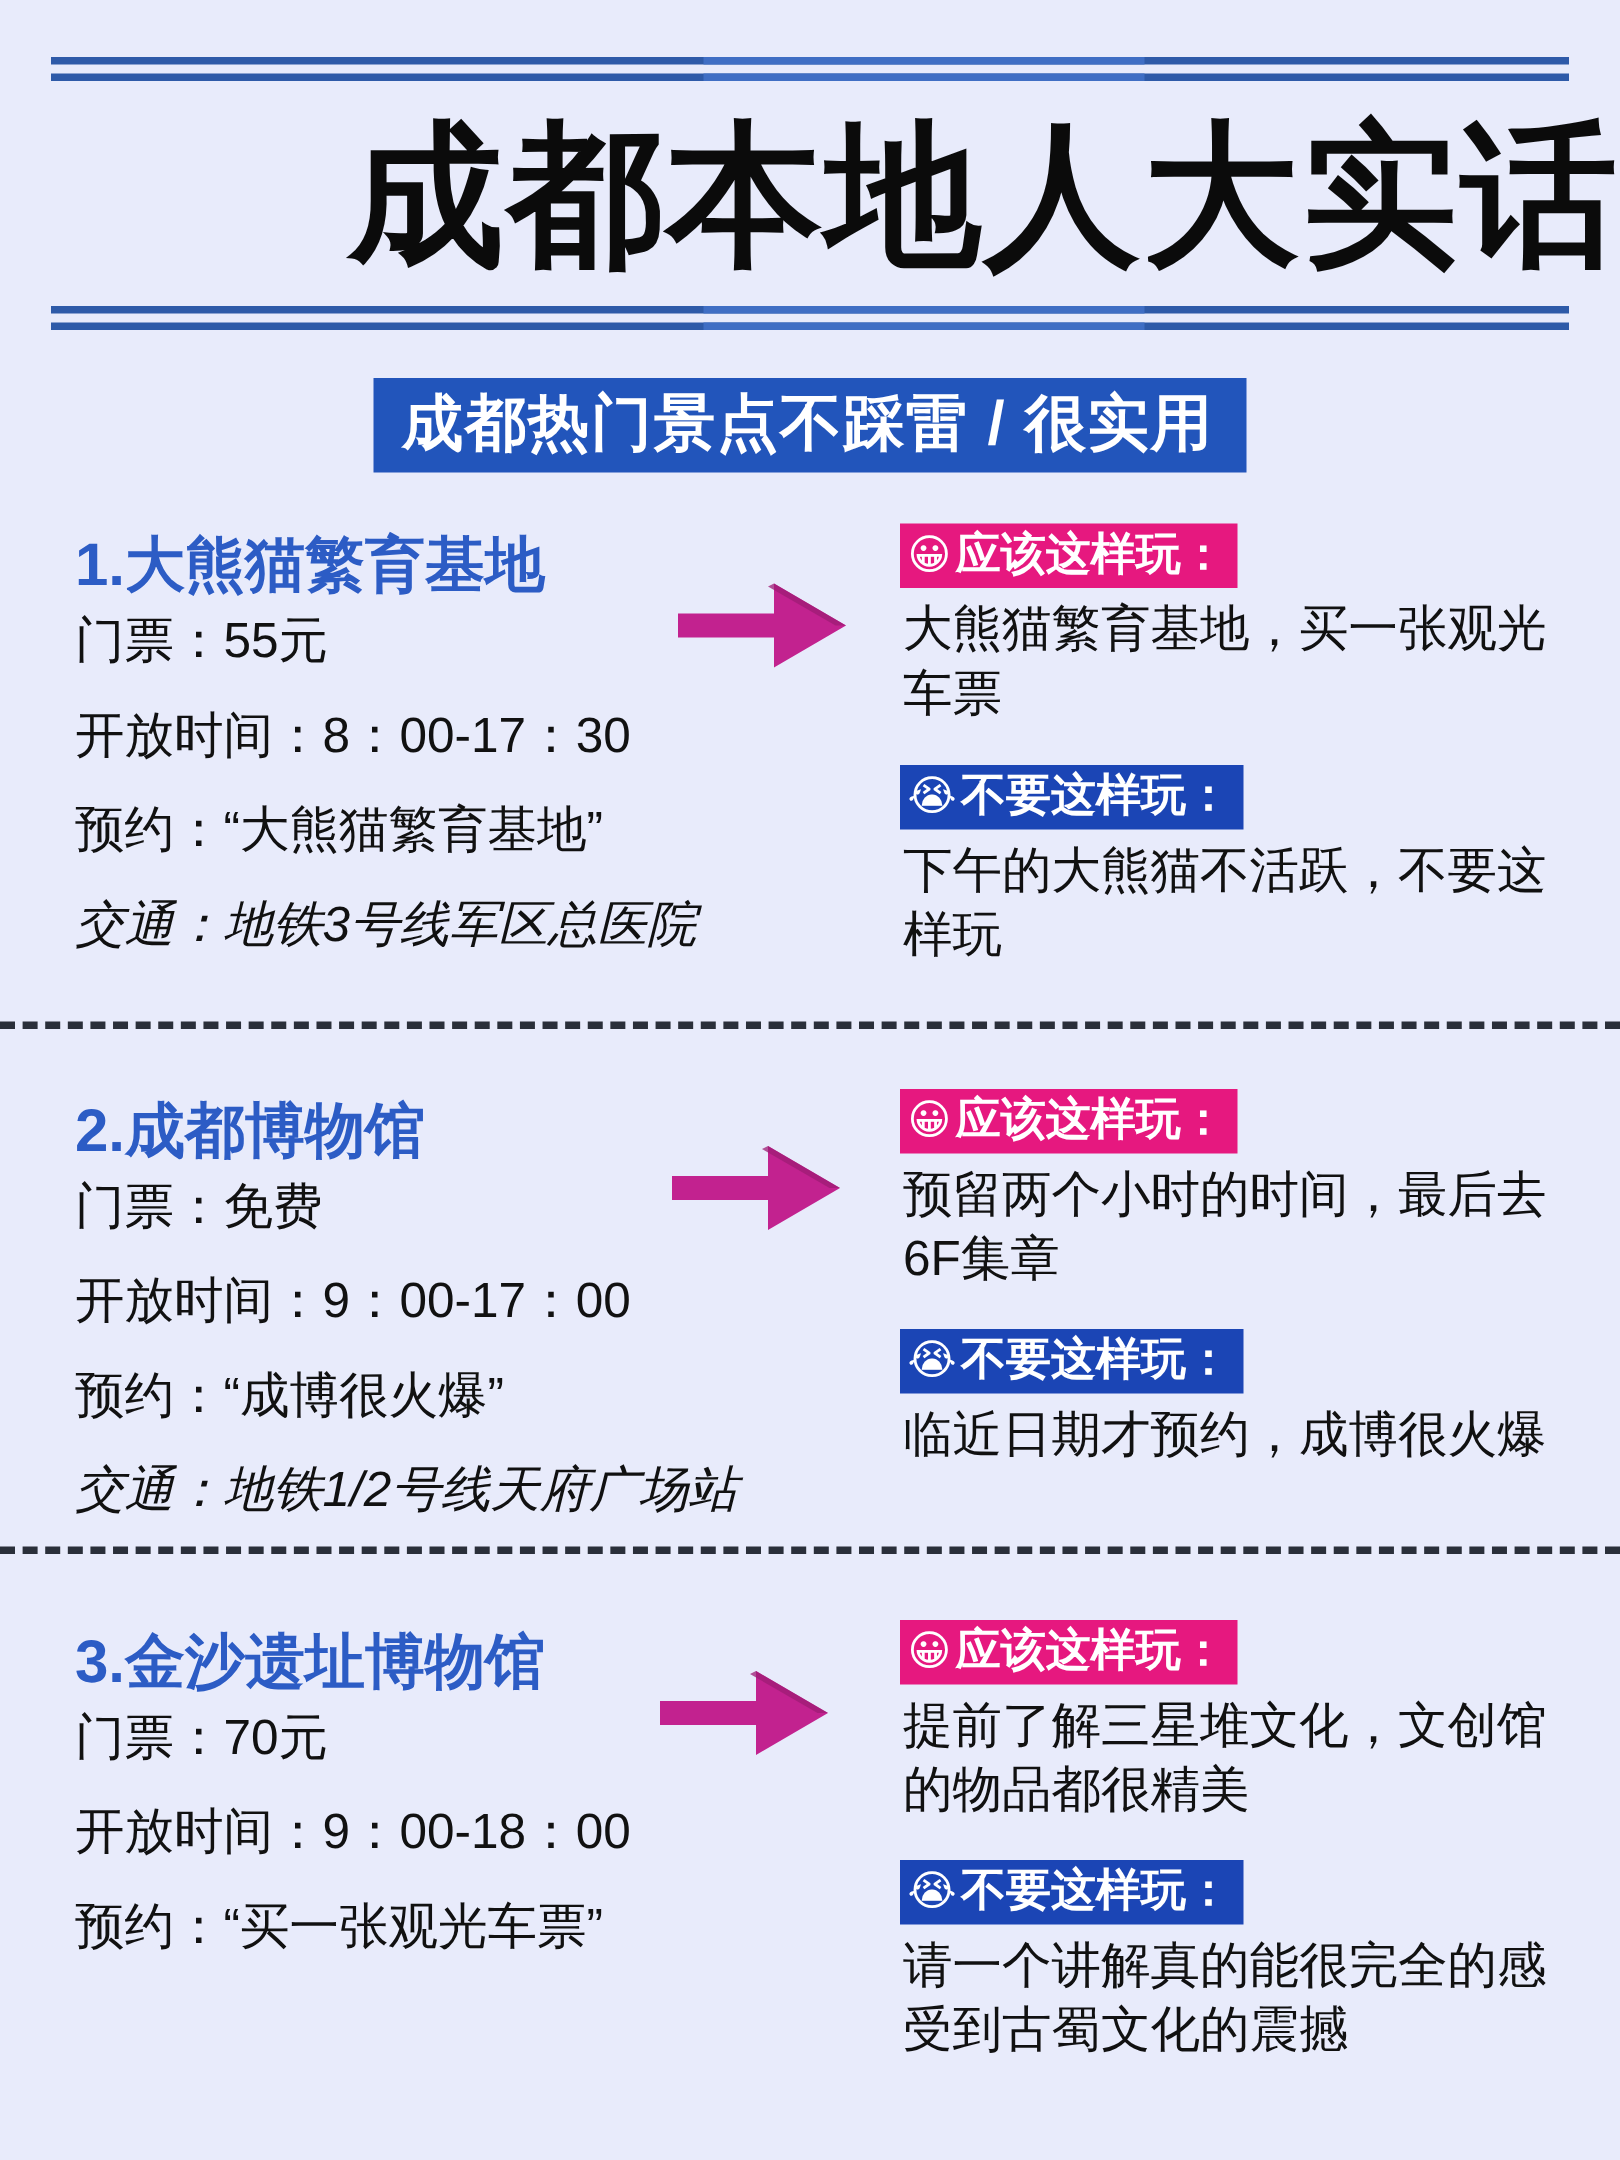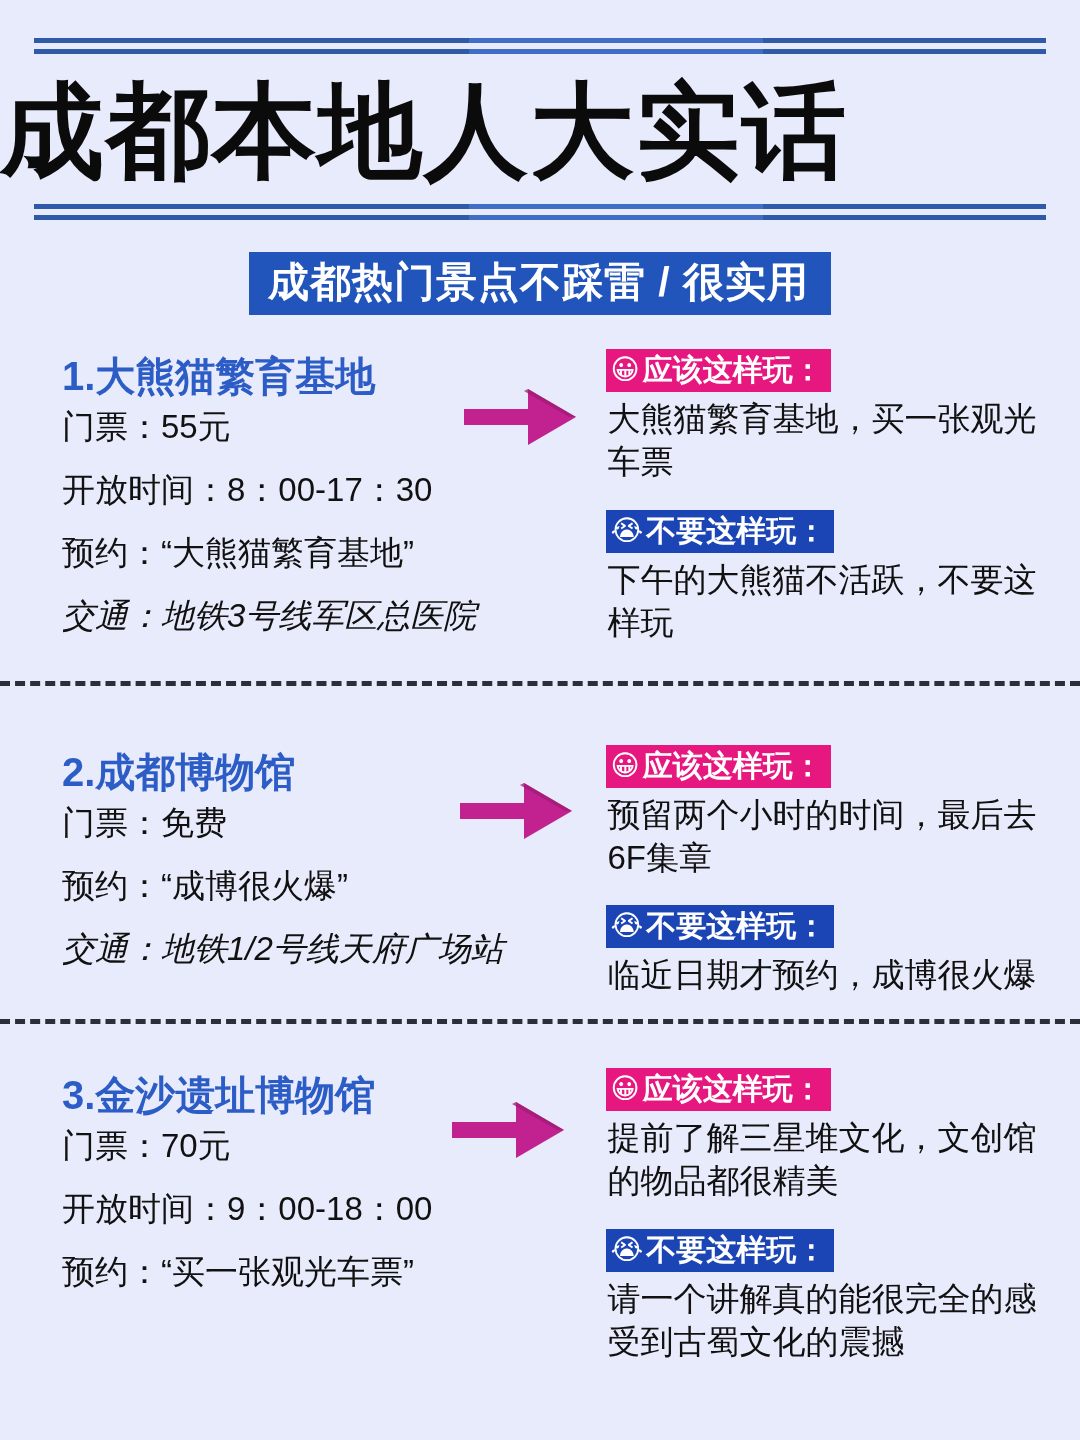--- a/index.html
+++ b/index.html
@@ -43,21 +43,21 @@
   .rule-group .seg.s1 { left: 43%; right: 28%; top: 0px; }
   .rule-group .seg.s2 { left: 43%; right: 28%; top: 11px; }
 
   .rule-top { margin-top: 38px; }
   .rule-bottom { margin-top: 0px; }
 
   .main-title {
     font-size: 104px;
     font-weight: bold;
     color: #0b0b0b;
-    text-align: left;
+    text-align: right;
     letter-spacing: 2px;
     line-height: 1.25;
     margin: 10px 0 8px 0;
     white-space: nowrap;
   }
 
   .subtitle-wrap {
     text-align: center;
     margin-top: 30px;
   }
@@ -70,21 +70,21 @@
     letter-spacing: 1px;
     padding: 9px 22px 11px 19px;
     line-height: 1.05;
     white-space: nowrap;
   }
 
   
   .section {
     position: relative;
     display: flex;
-    padding: 0 0 0 12px;
+    padding: 0 0 0 0;
   }
   .sec-left {
     width: 600px;
     padding-left: 50px;
     box-sizing: border-box;
     position: relative;
   }
   .sec-right {
     width: 480px;
     padding-right: 12px;
@@ -205,24 +205,25 @@
         <span class="emo">😭</span>
           <span>不要这样玩：</span>
       </div>
       <div class="tip-text">下午的大熊猫不活跃，不要这样玩</div>
     </div>
   </div>
 </div>
 
 <div class="divider" style="margin-top:36px;"></div>
 
-<div class="section" style="margin-top:59px;">
+<div class="section" style="margin-top:40px;">
   <div class="sec-left">
     <div class="sec-title">2.成都博物馆</div>
     <div class="sec-line">门票：免费</div>
+    <div class="sec-line">开放时间：9：00-17：00</div>
     <div class="sec-line">预约：“成博很火爆”</div>
     <div class="sec-line last">交通：地铁1/2号线天府广场站</div>
     <div class="arrow" style="left:448px; top:34px;">
       <svg viewBox="0 0 112 64" xmlns="http://www.w3.org/2000/svg">
         <polygon points="0,24 64,24 64,4 112,32 64,60 64,40 0,40" fill="#c2228f"></polygon>
         <polygon points="64,4 112,32 105,32 60,6" fill="#9e1c74" opacity="0.75"></polygon>
       </svg>
     </div>
   </div>
   <div class="sec-right">

